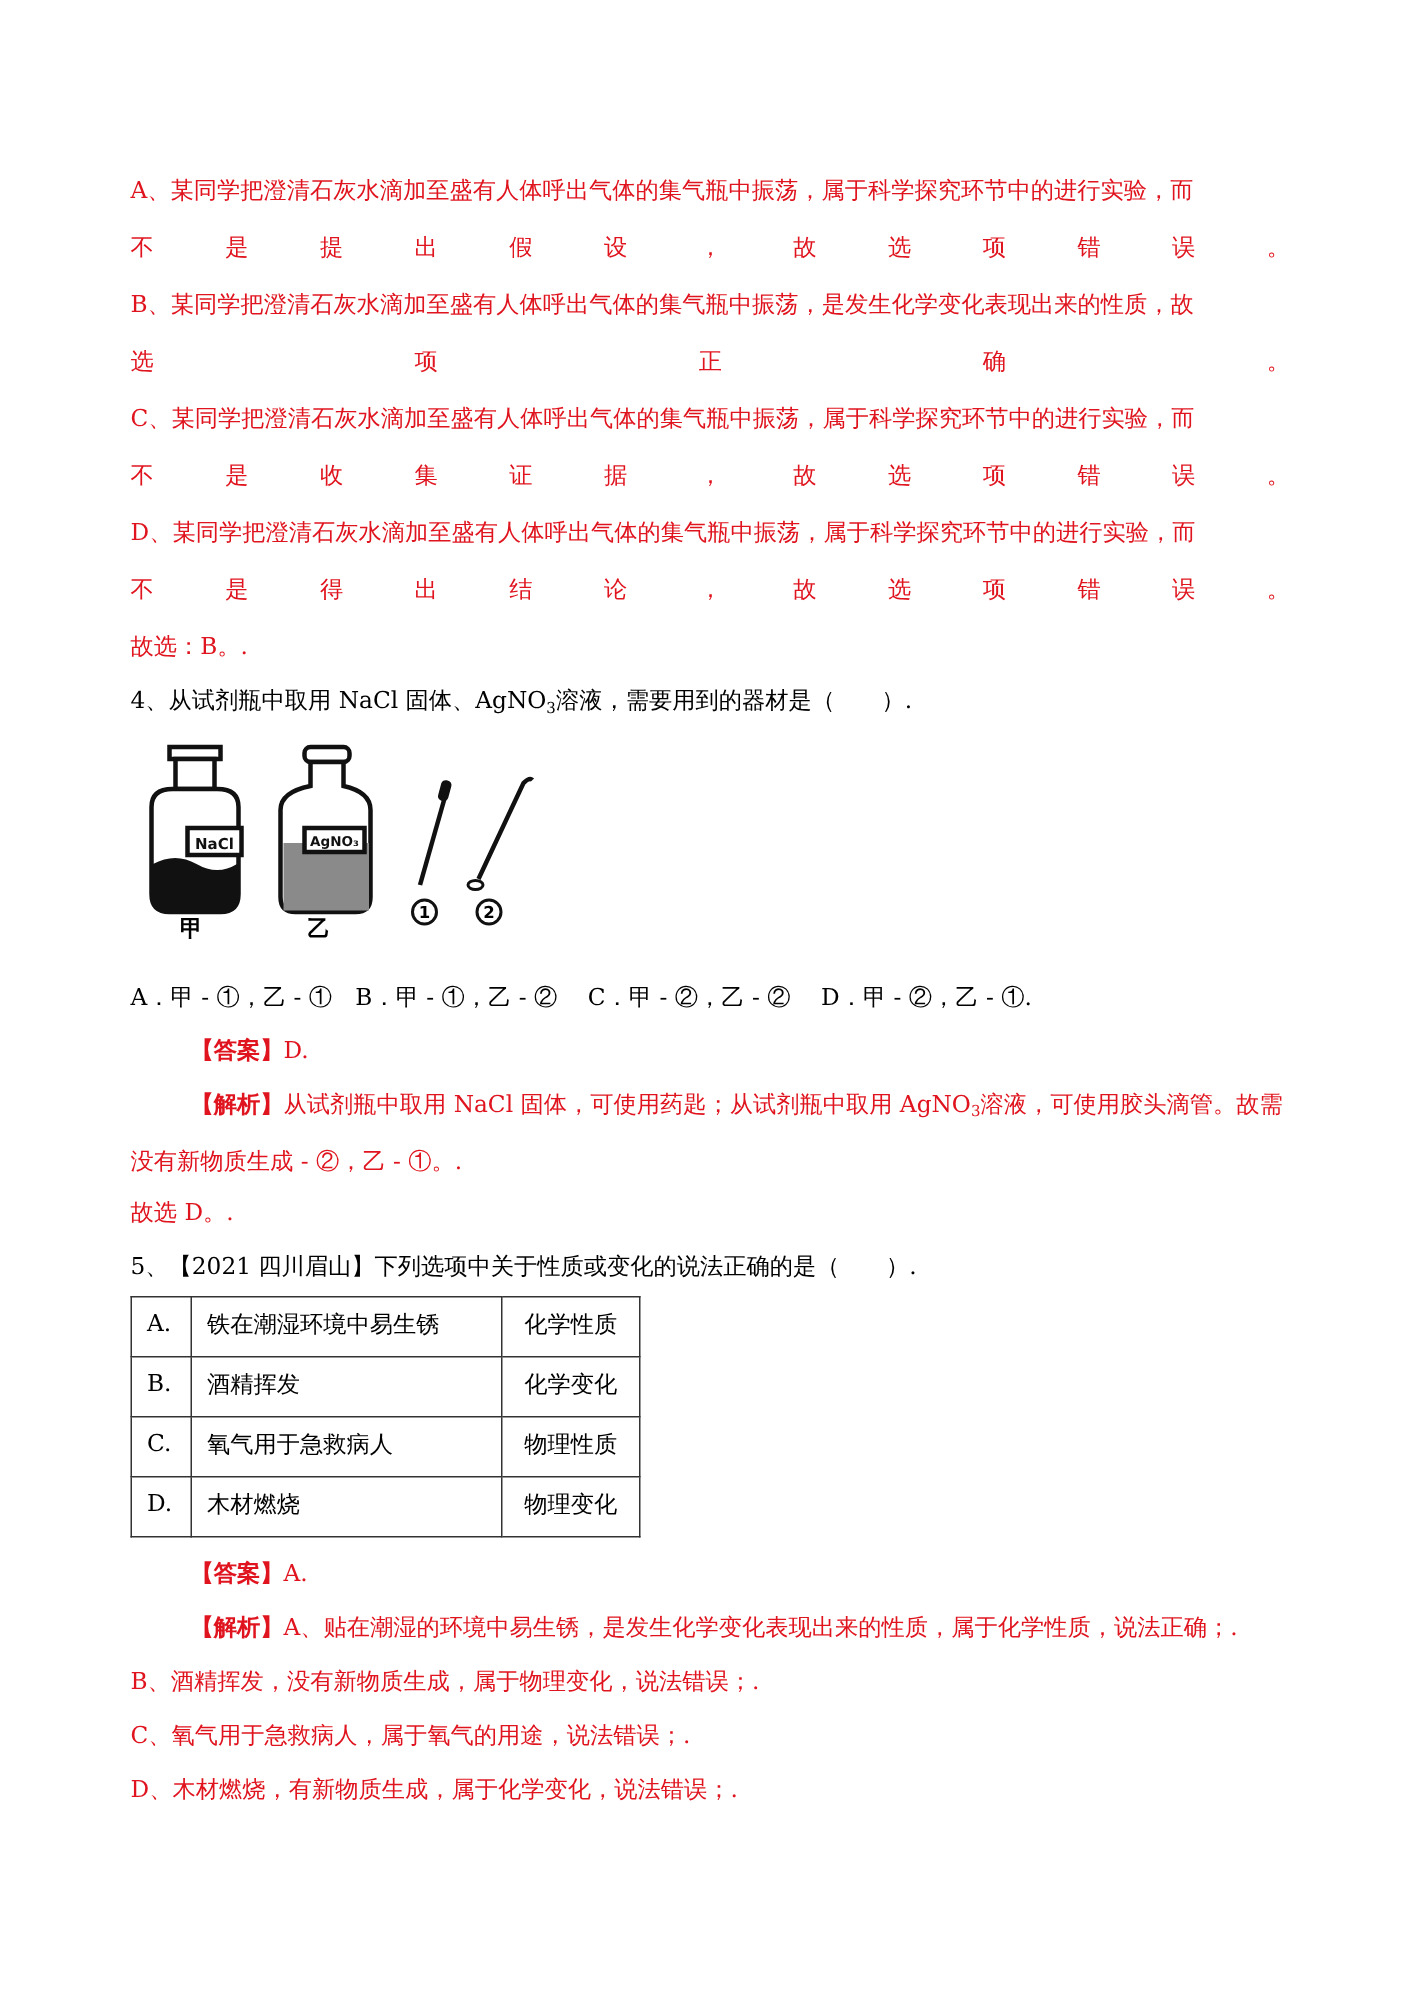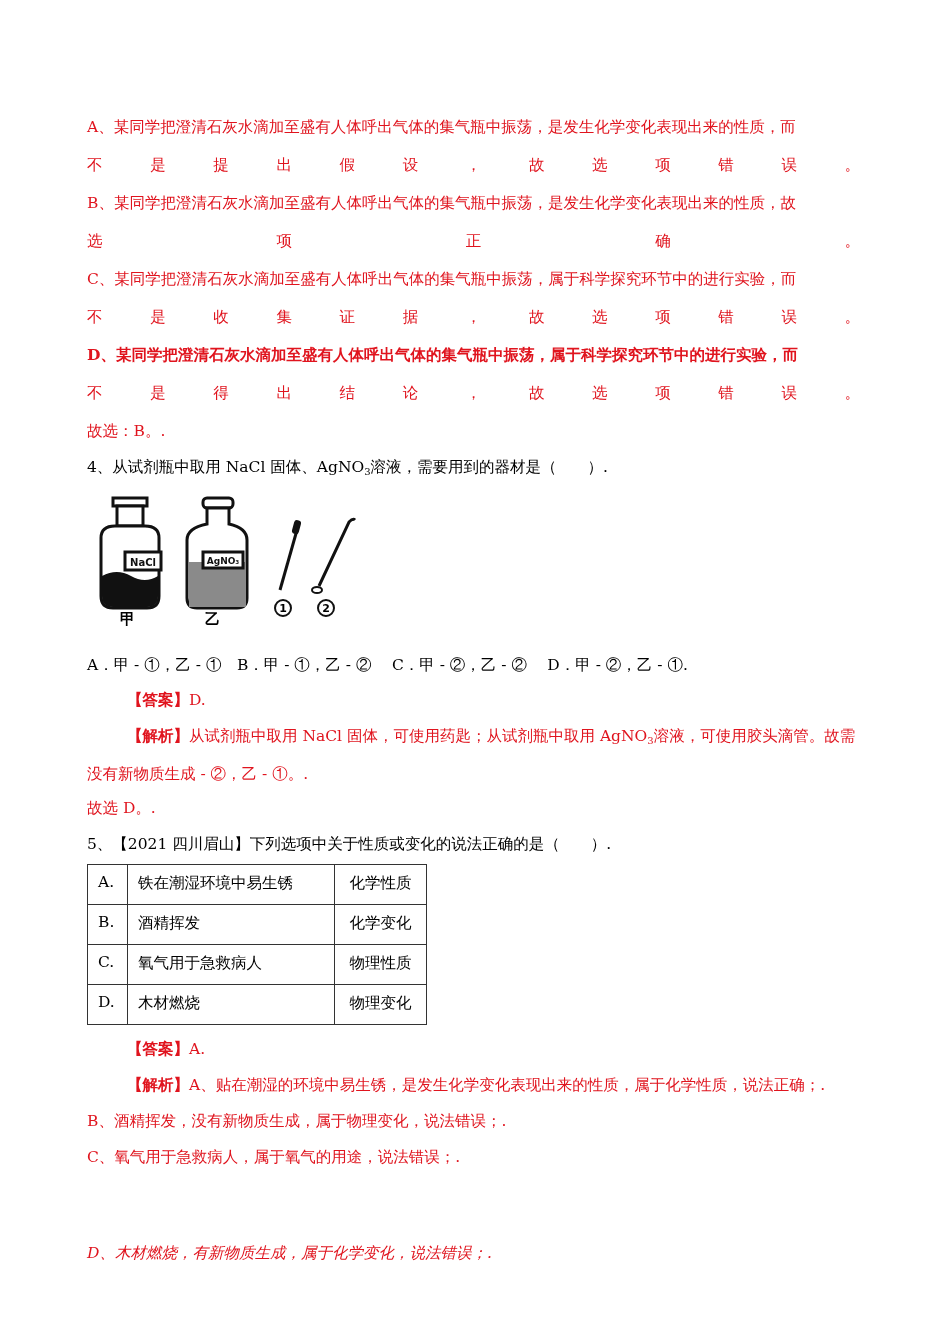--- a/index.html
+++ b/index.html
@@ -33,21 +33,21 @@
     border: 1.5px solid #333; height: 40px; padding: 0 10px; vertical-align: top; padding-top: 8px;
     box-sizing: border-box;
   }
   table.props td.c1 { width: 40px; }
   table.props td.c2 { width: 207px; font-family: Liberation Mono, monospace; }
   table.props td.c3 { width: 92px; text-align: center; }
 </style>
 </head>
 <body>
 
-<div class="line red" style="top:117px;">A、某同学把澄清石灰水滴加至盛有人体呼出气体的集气瓶中振荡，是发生化学变化表现出来的性质，而</div>
+<div class="line red" style="top:117px;">A、某同学把澄清石灰水滴加至盛有人体呼出气体的集气瓶中振荡，属于科学探究环节中的进行实验，而</div>
 <div class="line red justify" style="top:155px;">
   <span>不</span>
   <span>是</span>
   <span>提</span>
   <span>出</span>
   <span>假</span>
   <span>设</span>
   <span>，</span>
   <span>故</span>
   <span>选</span>
@@ -76,21 +76,21 @@
   <span>据</span>
   <span>，</span>
   <span>故</span>
   <span>选</span>
   <span>项</span>
   <span>错</span>
   <span>误</span>
   <span>。</span>
 </div>
 
-<div class="line red" style="top:345px;font-weight:bold;">D、某同学把澄清石灰水滴加至盛有人体呼出气体的集气瓶中振荡，属于科学探究环节中的进行实验，而</div>
+<div class="line red" style="top:345px;">D、某同学把澄清石灰水滴加至盛有人体呼出气体的集气瓶中振荡，属于科学探究环节中的进行实验，而</div>
 <div class="line red justify" style="top:383px;">
   <span>不</span>
   <span>是</span>
   <span>得</span>
   <span>出</span>
   <span>结</span>
   <span>论</span>
   <span>，</span>
   <span>故</span>
   <span>选</span>
@@ -184,13 +184,13 @@
   </table>
 
 <div class="line red" style="top:1039px;">
   <span class="bracket">【答案】</span><span>A.</span>
 </div>
 <div class="line red" style="top:1075px;">
   <span class="bracket">【解析】</span><span>A、贴在潮湿的环境中易生锈，是发生化学变化表现出来的性质，属于化学性质，说法正确；.</span>
 </div>
 <div class="line red" style="top:1111px;">B、酒精挥发，没有新物质生成，属于物理变化，说法错误；.</div>
 <div class="line red" style="top:1147px;">C、氧气用于急救病人，属于氧气的用途，说法错误；.</div>
-<div class="line red" style="top:1243px;font-style:italic;">D、木材燃烧，有新物质生成，属于化学变化，说法错误；.</div>
+<div class="line red" style="top:1183px;">D、木材燃烧，有新物质生成，属于化学变化，说法错误；.</div>
 
 </body></html>

